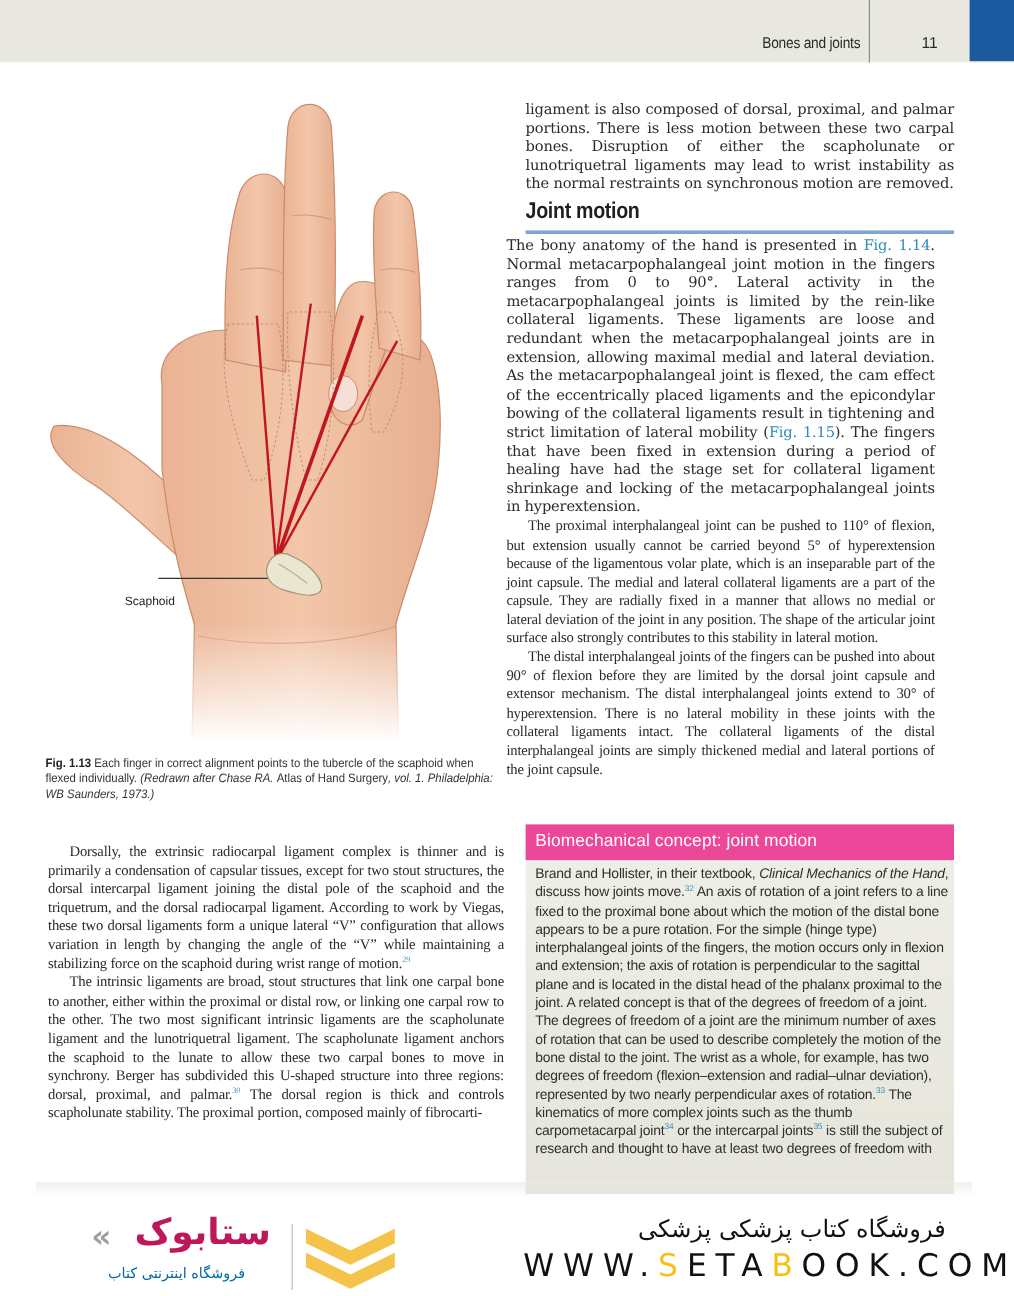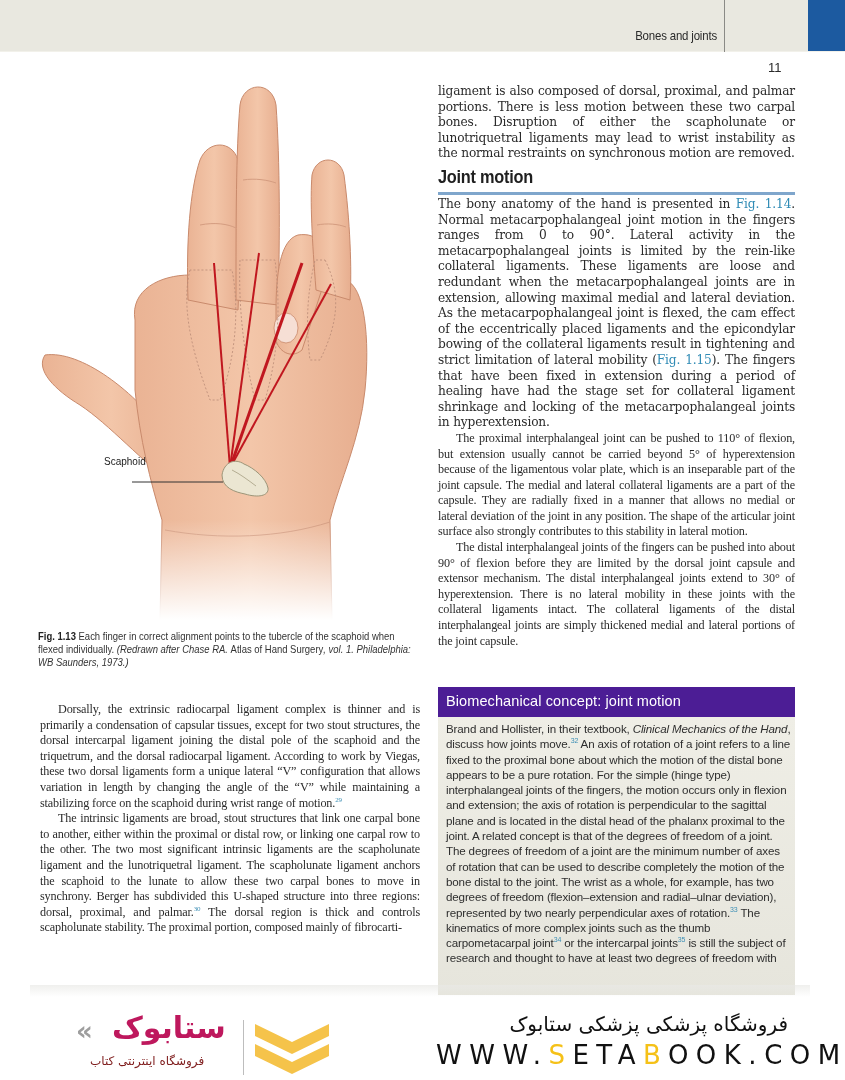--- a/index.html
+++ b/index.html
@@ -2,55 +2,55 @@
 <html><head>
 <meta charset="utf-8">
 <style>
   * { box-sizing: border-box; margin: 0; padding: 0; }
   html, body { width: 845px; height: 1080px; overflow: hidden; background: #ffffff; }
   body { position: relative; font-family: "DejaVu Serif", "Liberation Serif", serif; color: #231f20; }
 
   .header-band { position: absolute; left: 0; top: 0; width: 845px; height: 52px; background: #e9e8e0; border-bottom: 1px solid #f2f1ea; }
   .running-head { position: absolute; right: 128px; top: 28px; font-family: "Liberation Sans", sans-serif; font-size: 13px; color: #2a2a2a; letter-spacing: -0.2px; transform: scaleX(0.88); transform-origin: right center; }
   .header-divider { position: absolute; left: 724px; top: 0; width: 1px; height: 52px; background: #8a8a86; }
-  .page-number { position: absolute; left: 768px; top: 28px; font-family: "Liberation Sans", sans-serif; font-size: 13px; color: #2a2a2a; margin-top: 32px; }
+  .page-number { position: absolute; left: 768px; top: 28px; font-family: "Liberation Sans", sans-serif; font-size: 13px; color: #2a2a2a; }
   .blue-tab { position: absolute; left: 808px; top: 0; width: 37px; height: 51px; background: #1c5aa0; }
 
   .figure { position: absolute; left: 40px; top: 60px; width: 380px; height: 560px; }
   .figure svg { width: 100%; height: 100%; display: block; }
-  .scaphoid-label { position: absolute; left: 104px; top: 456px; font-family: "Liberation Sans", sans-serif; font-size: 10px; color: #222; }
+  .scaphoid-label { position: absolute; left: 104px; top: 496px; font-family: "Liberation Sans", sans-serif; font-size: 10px; color: #222; }
 
   .caption { position: absolute; left: 38px; top: 630px; width: 382px; font-family: "Liberation Sans", sans-serif; font-size: 10.2px; line-height: 13px; color: #333; transform: scaleX(0.93); transform-origin: left top; width: 410px; }
   .caption b { font-weight: bold; color: #222; }
   .caption i { font-style: italic; }
 
   .col-text { position: absolute; font-size: 12.2px; line-height: 15.6px; text-align: justify; color: #2b2b2b; letter-spacing: -0.15px; }
   .col-text p { text-indent: 0; }
   .col-text p.indent { text-indent: 18px; font-family: Liberation Serif, serif; }
   .ref { color: #3d8fb5; font-size: 7px; vertical-align: super; line-height: 0; }
   .link { color: #2f8bb5; }
 
   .left-body { left: 40px; top: 702px; width: 380px; }
   .right-top { left: 438px; top: 84px; width: 357px; }
   .section-heading { position: absolute; left: 438px; top: 166px; font-family: "Liberation Sans", sans-serif; font-weight: bold; font-size: 19px; color: #1f1f1f; transform: scaleX(0.86); transform-origin: left center; letter-spacing: -0.3px; }
   .heading-rule { position: absolute; left: 438px; top: 192px; width: 357px; height: 3px; background: #7fa6cc; }
-  .right-body { left: 438px; top: 197px; width: 357px; }
+  .right-body { left: 422px; top: 197px; width: 357px; }
 
-  .box-header { position: absolute; left: 438px; top: 687px; width: 357px; height: 30px; background: #4c1d95; }
+  .box-header { position: absolute; left: 438px; top: 687px; width: 357px; height: 30px; background: #ec4899; }
   .box-title { position: absolute; left: 8px; top: 6px; font-family: "Liberation Sans", sans-serif; font-size: 14.5px; color: #ffffff; letter-spacing: 0.1px; }
   .box-body { position: absolute; left: 438px; top: 717px; width: 357px; height: 278px; background: linear-gradient(#efeee6, #e6e5dc); }
   .box-text { position: absolute; left: 8px; top: 4px; width: 345px; font-family: "Liberation Sans", sans-serif; font-size: 11.6px; line-height: 15.3px; color: #2e2e2e; letter-spacing: -0.15px; }
   .box-text i { }
 
   .page-shadow { position: absolute; left: 30px; top: 985px; width: 780px; height: 12px; background: linear-gradient(#e9e9e6, rgba(255,255,255,0)); opacity: 0.7; }
 
   .footer-band { position: absolute; left: 0; top: 998px; width: 845px; height: 82px; background: #ffffff; }
   .logo-arrows { position: absolute; left: 76px; top: 1016px; font-family: "DejaVu Sans", sans-serif; font-weight: bold; font-size: 26px; color: #9e9e9e; }
   .logo-brand { position: absolute; left: 112px; top: 1010px; font-family: "DejaVu Sans", sans-serif; font-weight: bold; font-size: 30px; color: #be185d; }
-  .logo-sub { position: absolute; left: 90px; top: 1054px; font-family: "DejaVu Sans", sans-serif; font-size: 12px; color: #7f1d1d; direction: rtl; }
+  .logo-sub { position: absolute; left: 90px; top: 1054px; font-family: "DejaVu Sans", sans-serif; font-size: 12px; color: #0369a1; direction: rtl; }
   .logo-divider { position: absolute; left: 243px; top: 1020px; width: 1px; height: 55px; background: #bdbdbd; }
   .logo-chevron { position: absolute; left: 253px; top: 1018px; width: 78px; height: 60px; }
   .store-name { position: absolute; right: 57px; top: 1012px; font-family: "DejaVu Sans", sans-serif; font-size: 20px; color: #111; direction: rtl; }
   .store-url { position: absolute; left: 436px; top: 1040px; font-family: "DejaVu Sans", sans-serif; font-size: 26px; letter-spacing: 7.5px; color: #111; }
   .store-url .hl { color: #f5c118; }
 </style>
 </head>
 <body>
 
 <div class="header-band"></div>
@@ -143,14 +143,14 @@
 
 <div class="footer-band"></div>
 <div class="logo-arrows">«</div>
 <div class="logo-brand">ستابوک</div>
 <div class="logo-sub">فروشگاه اینترنتی کتاب</div>
 <div class="logo-divider"></div>
 <svg class="logo-chevron" viewBox="0 0 78 60" xmlns="http://www.w3.org/2000/svg">
   <path d="M2 6 L39 24 L76 6 L76 18 L39 36 L2 18 Z" fill="#f5c34a"></path>
   <path d="M2 26 L39 44 L76 26 L76 38 L39 56 L2 38 Z" fill="#f5c34a"></path>
 </svg>
-<div class="store-name">فروشگاه پزشکی پزشکی ستابوک</div>
+<div class="store-name">فروشگاه کتاب پزشکی پزشکی</div>
 <div class="store-url"><span>WWW.</span><span class="hl">S</span><span>ETA</span><span class="hl">B</span><span>OOK.COM</span></div>
 
 </body></html>

